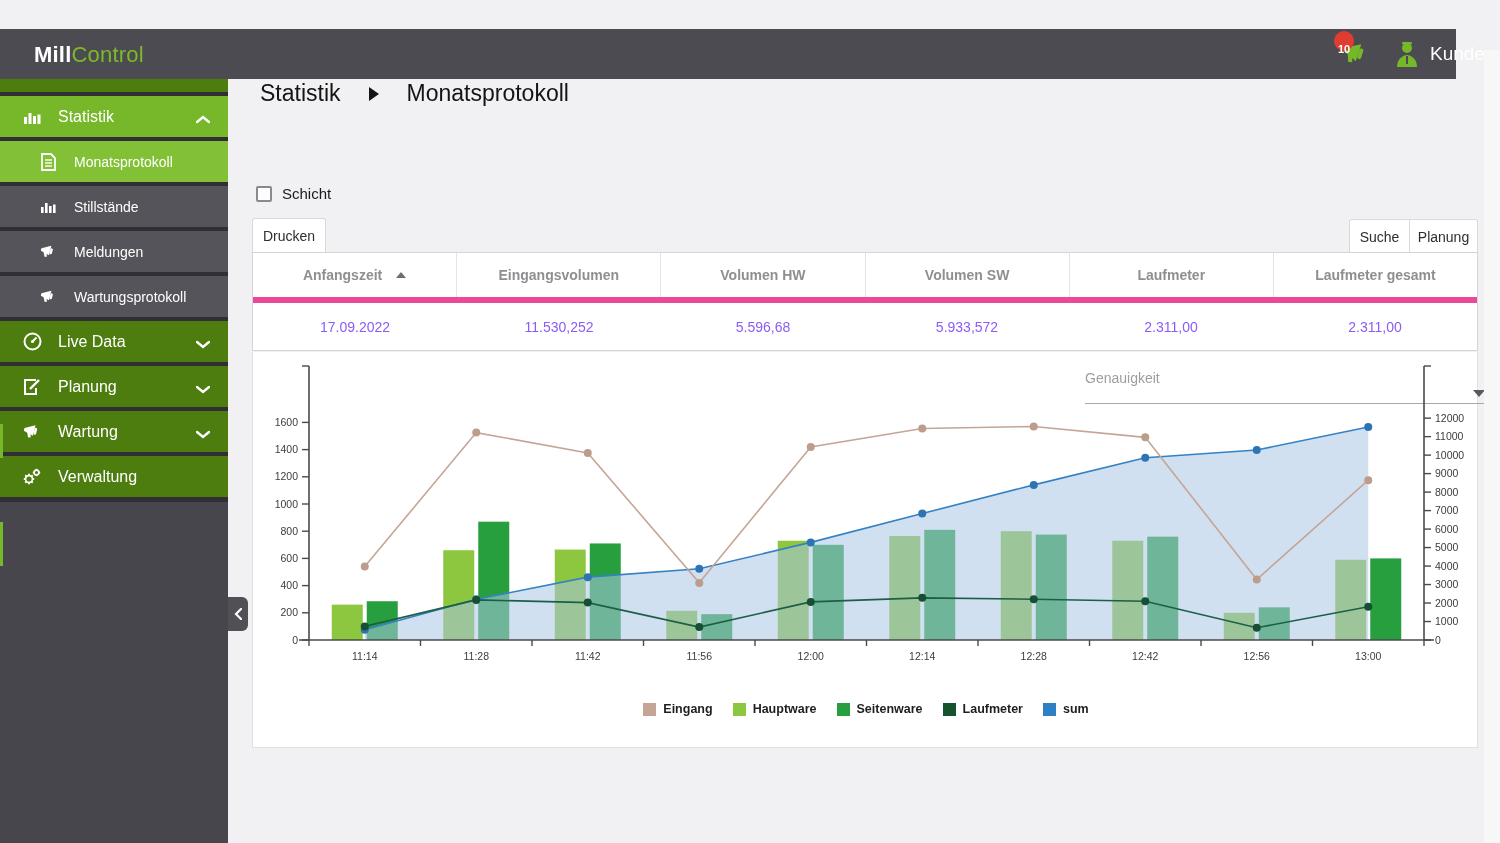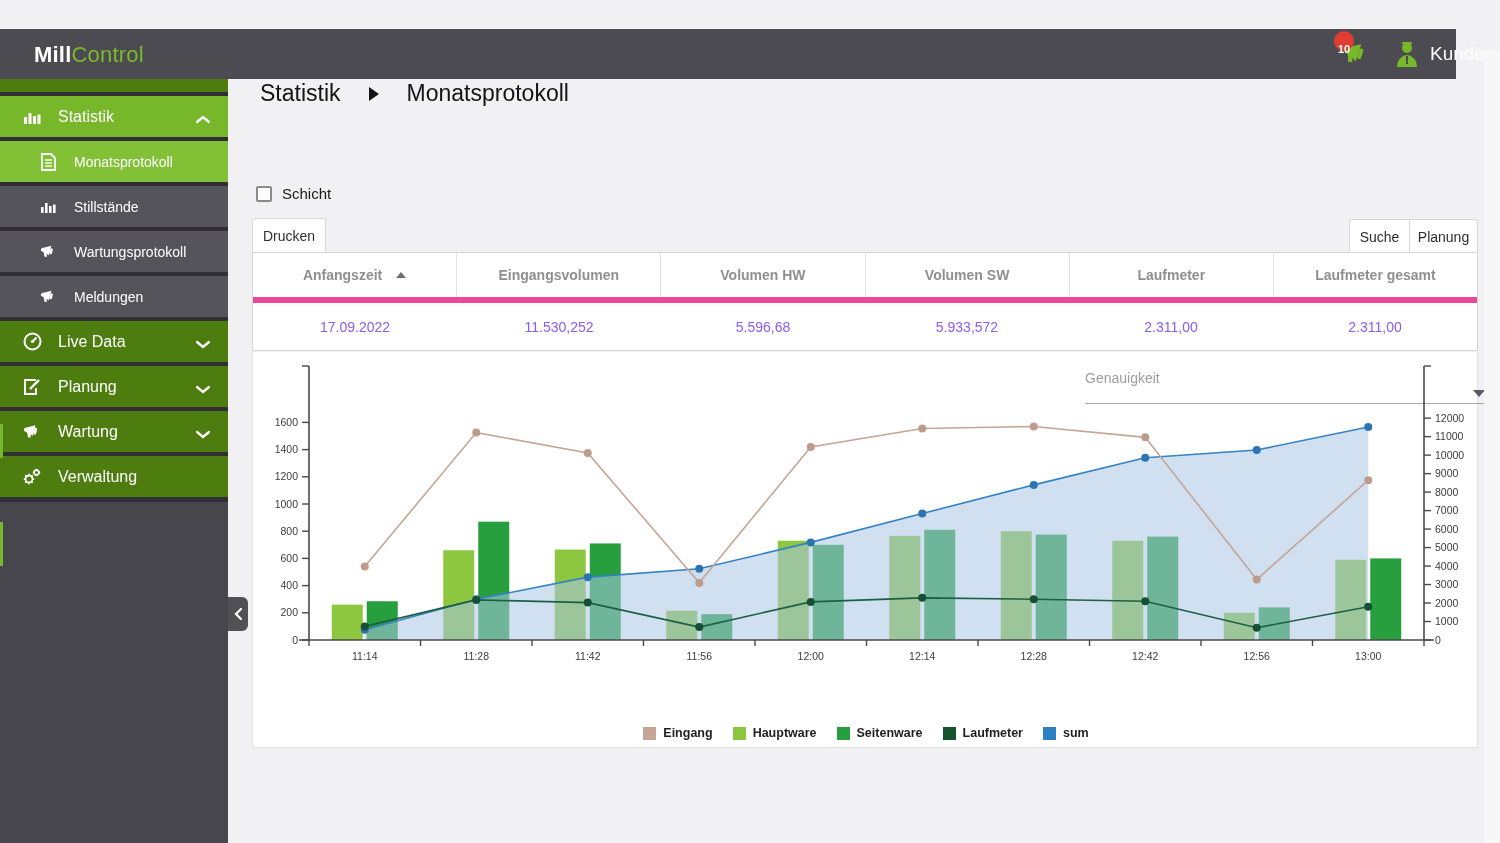--- a/index.html
+++ b/index.html
@@ -63,21 +63,21 @@
   .sort-up { width:0; height:0; border-left:5px solid transparent; border-right:5px solid transparent; border-bottom:6px solid #6e6e72; }
   .trow { display:flex; height:47px; }
   .td { flex:1; display:flex; align-items:center; justify-content:center; font-size:14px; color:#8b5cf6; }
 
   .chartcard { position:absolute; left:24px; top:302px; width:1226px; height:396px; background:#fff;
                border:1px solid #e0e0e3; border-top:none; }
   .gen-field { position:absolute; left:832px; top:18px; width:406px; }
   .gen-field .flabel { font-size:14px; color:#9e9da2; }
   .gen-field .fline { border-bottom:1px solid #a9a8ad; margin-top:4px; position:relative; }
 
-  .legend { position:absolute; left:0; top:374px; width:1226px; display:flex; justify-content:center; gap:20px; }
+  .legend { position:absolute; left:0; top:350px; width:1226px; display:flex; justify-content:center; gap:20px; }
   .legend-item { display:flex; align-items:center; gap:7px; cursor:pointer; }
   .legend-item .swatch { width:13px; height:13px; display:inline-block; }
   .legend-item .llabel { font-size:12.5px; font-weight:bold; color:#1f1f1f; }
 
   .scroll-track { position:absolute; left:1484px; top:50px; width:16px; height:793px; background:#f7f7f8; }
 </style>
 </head>
 <body>
 
 <div class="topbar">
@@ -163,34 +163,34 @@
     <div class="nav-item sub">
       <span class="ni-icon">
         <svg width="17" height="15" viewBox="0 0 17 15">
             <g transform="rotate(14 8 7)">
               <polygon points="1,6 10,1 10,11 1,8.5" fill="#fff"></polygon>
               <rect x="10" y="3.5" width="2.4" height="6" rx="1.2" fill="#fff"></rect>
               <path d="M4 9 L6 13.5 L8.4 12.8 L6.6 8.6 Z" fill="#fff"></path>
             </g>
           </svg>
       </span>
-      <span>Wartungsprotokoll</span>
+      <span>Meldungen</span>
     </div>
 
     <div class="nav-item sub">
       <span class="ni-icon">
         <svg width="17" height="15" viewBox="0 0 17 15">
             <g transform="rotate(14 8 7)">
               <polygon points="1,6 10,1 10,11 1,8.5" fill="#fff"></polygon>
               <rect x="10" y="3.5" width="2.4" height="6" rx="1.2" fill="#fff"></rect>
               <path d="M4 9 L6 13.5 L8.4 12.8 L6.6 8.6 Z" fill="#fff"></path>
             </g>
           </svg>
       </span>
-      <span>Meldungen</span>
+      <span>Wartungsprotokoll</span>
     </div>
 
     <div class="nav-item">
       <span class="ni-icon">
         <svg width="19" height="19" viewBox="0 0 19 19">
             <circle cx="9.5" cy="9.5" r="8" fill="none" stroke="#fff" stroke-width="2"></circle>
             <line x1="9.5" y1="9.5" x2="13.5" y2="5.5" stroke="#fff" stroke-width="2"></line>
             <circle cx="9.5" cy="9.5" r="1.6" fill="#fff"></circle>
           </svg>
       </span>

